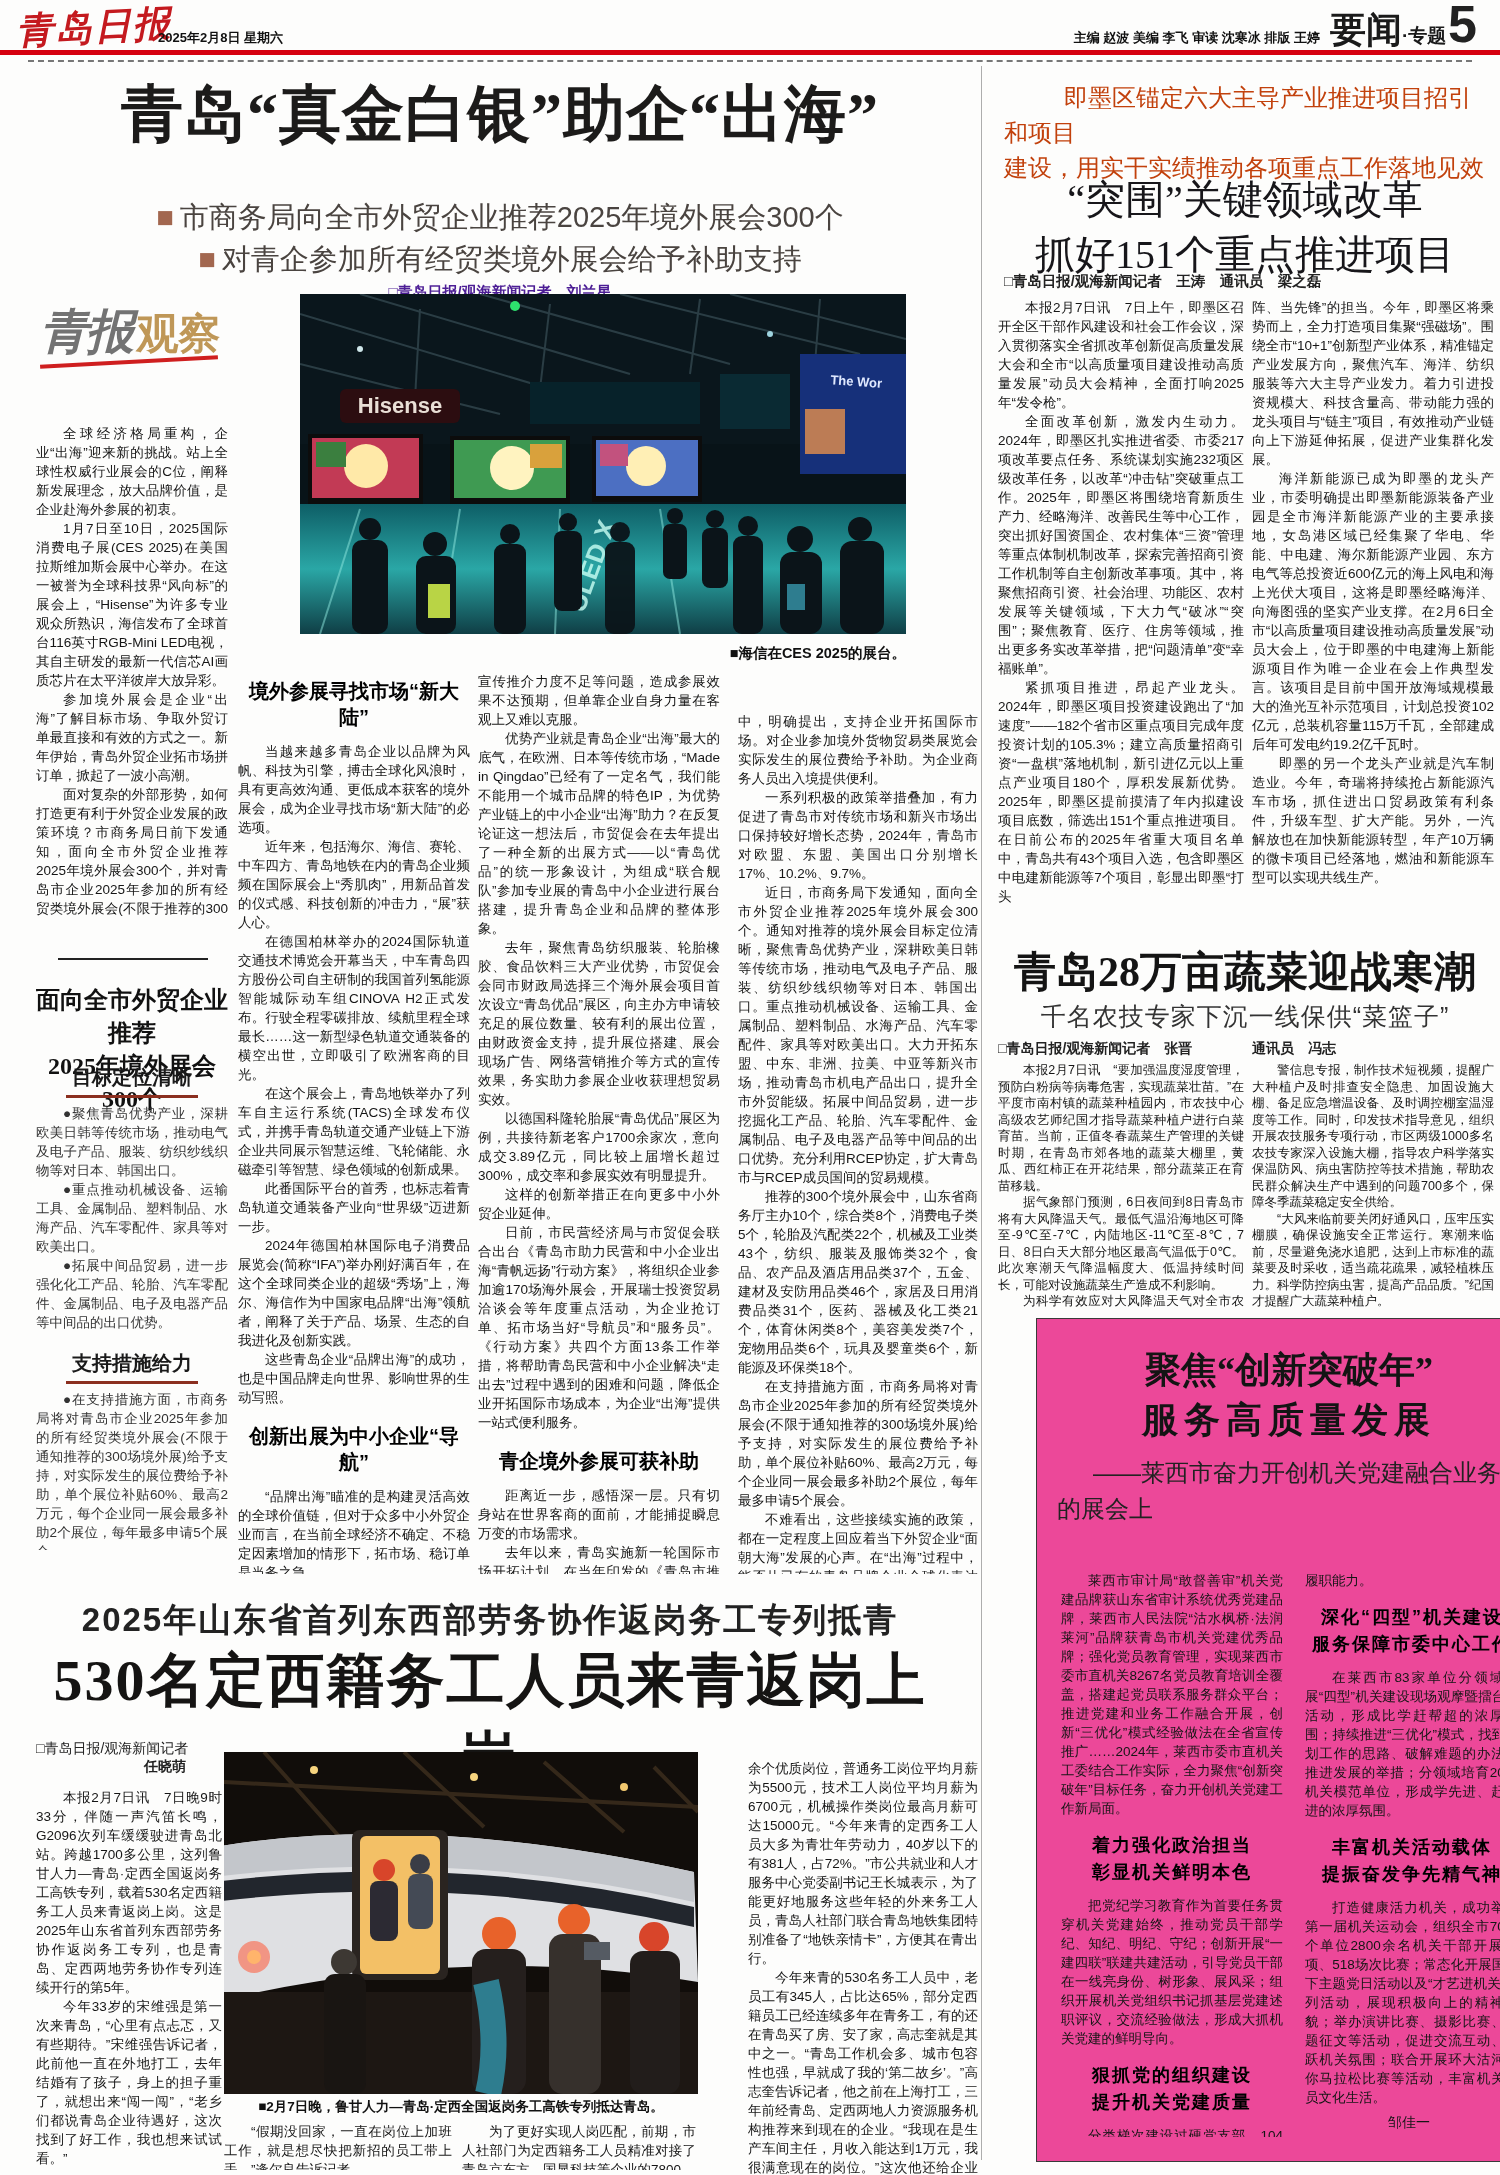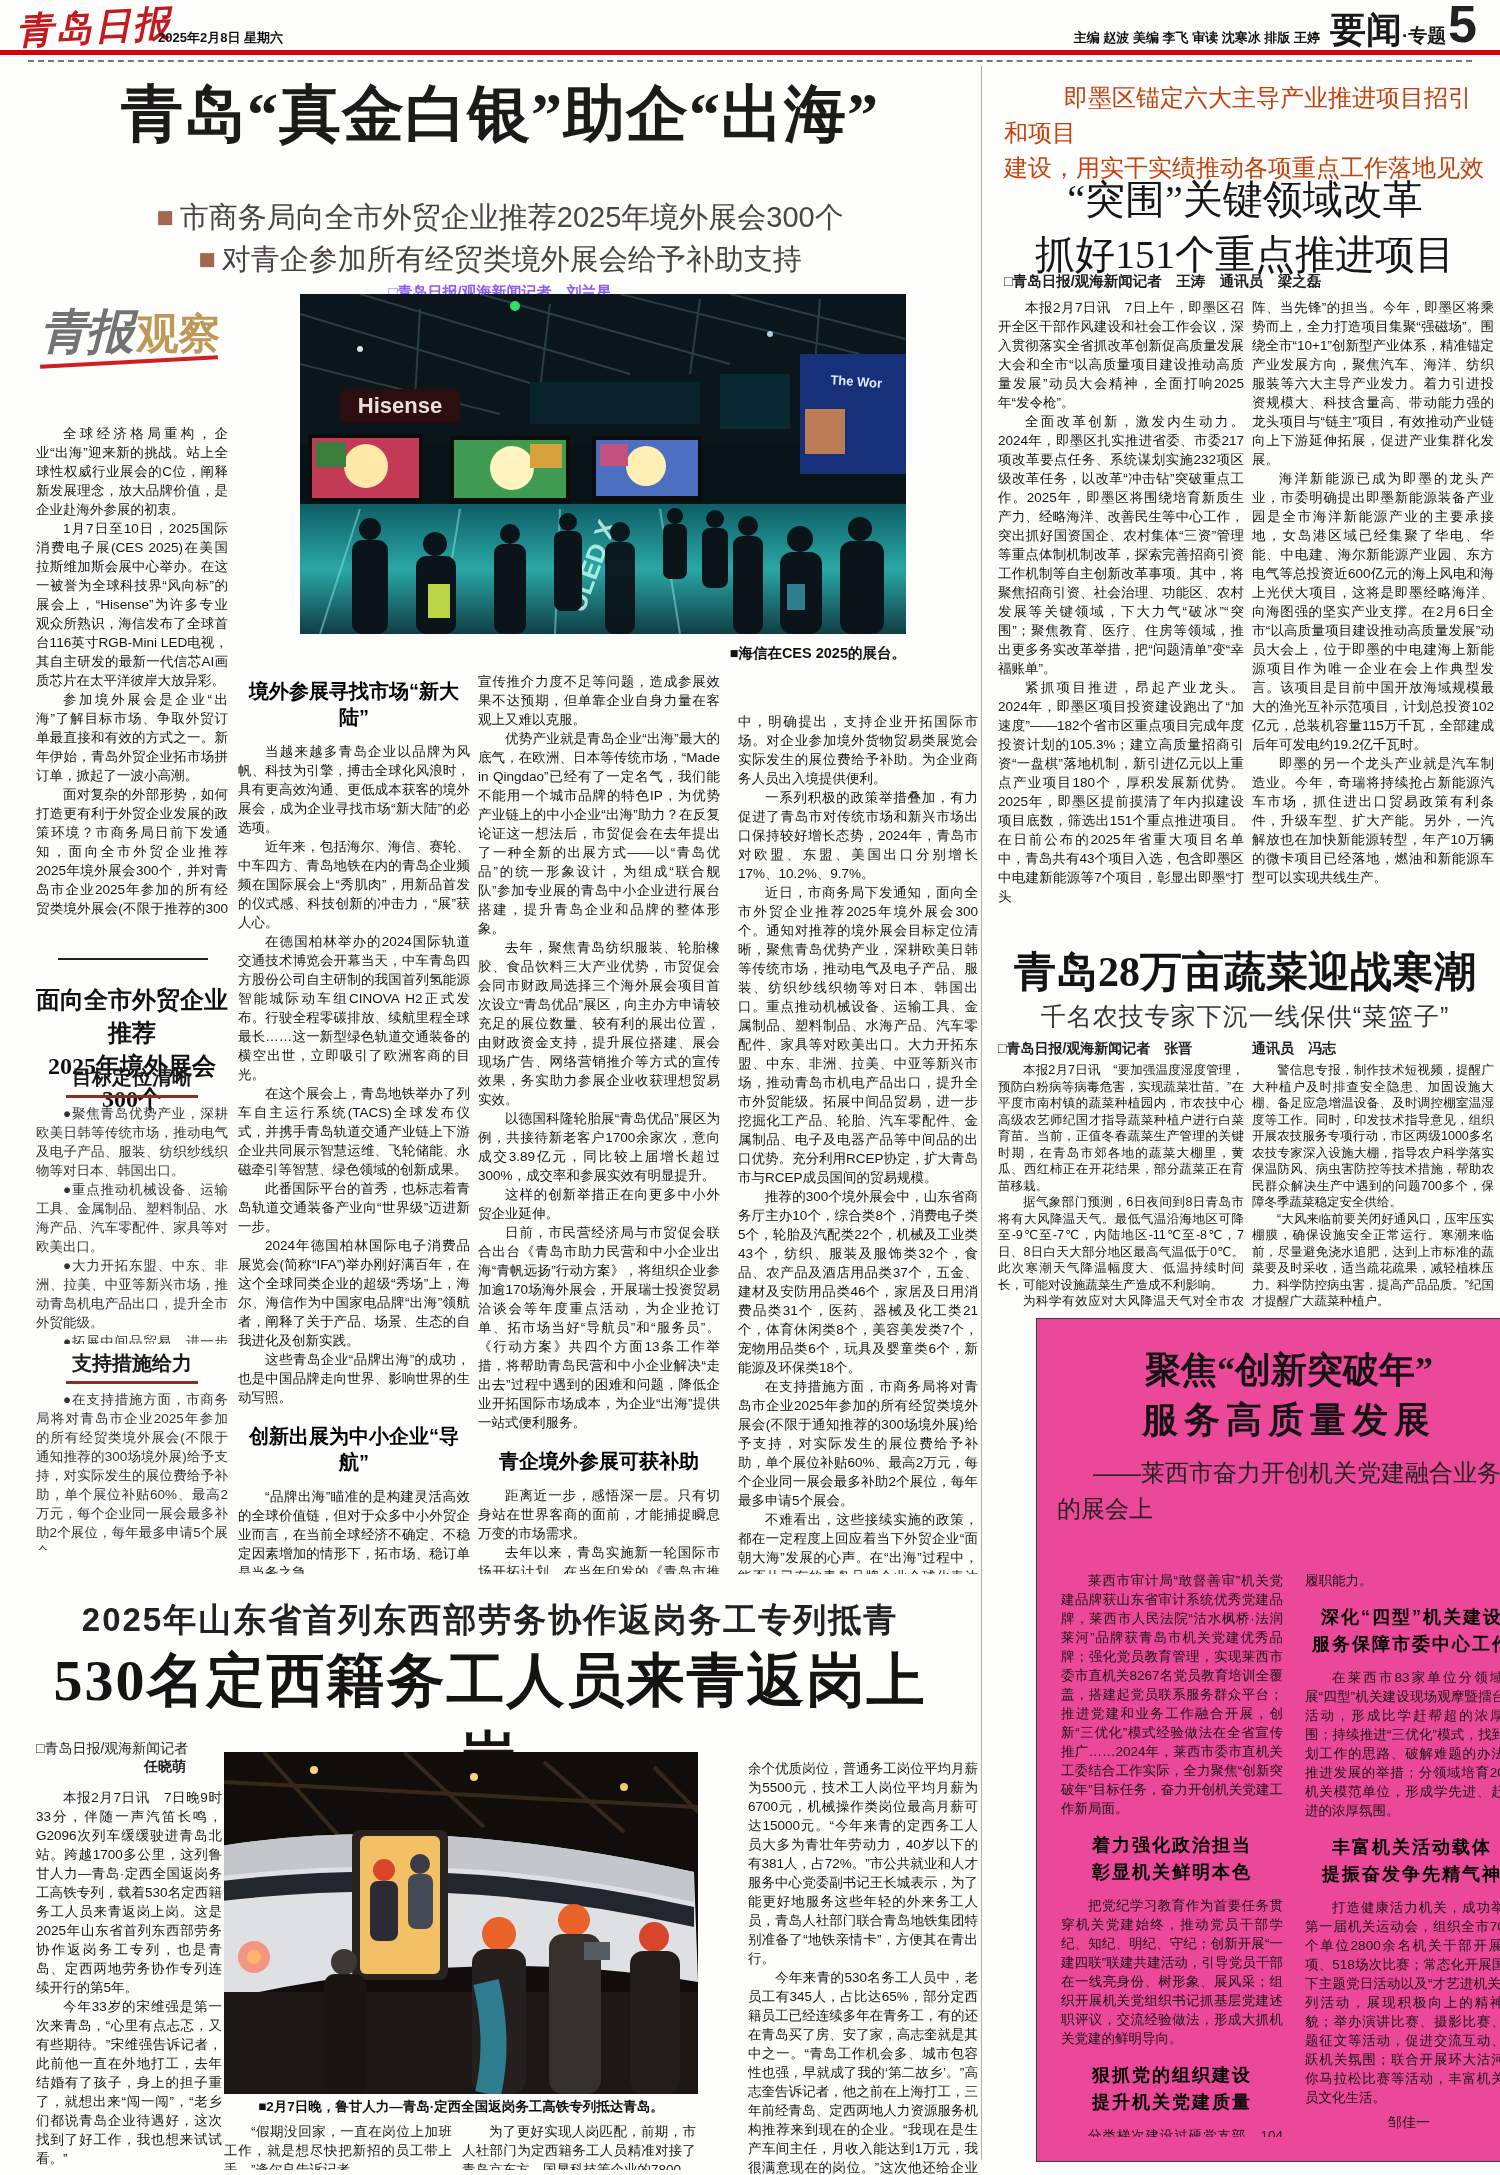--- a/index.html
+++ b/index.html
@@ -33,21 +33,21 @@
   <div class="abs" style="left:1448px;top:-6px;font-size:52px;font-weight:bold;color:#222;">5</div>
   <div class="abs" style="left:0;top:50px;width:1500px;height:5px;background:#d6000f;"></div>
   <div class="abs" style="left:28px;top:60px;width:1444px;height:0;border-top:2px dashed #777;"></div>
   <div class="abs hairline" style="left:981px;top:66px;width:1px;height:2094px;"></div>
 
   <div class="abs serif" style="left:40px;top:72px;width:920px;text-align:center;font-size:62px;font-weight:900;letter-spacing:1px;color:#1c1b1a;">青岛“真金白银”助企“出海”</div>
   <div class="abs" style="left:40px;top:196px;width:920px;text-align:center;">
     <div style="font-size:29px;line-height:42px;color:#4a4440;"><span class="sq">■</span><span>市商务局向全市外贸企业推荐2025年境外展会300个</span></div>
     <div style="font-size:29px;line-height:42px;color:#4a4440;"><span class="sq">■</span><span>对青企参加所有经贸类境外展会给予补助支持</span></div>
   </div>
-  <div class="abs" style="left:40px;top:283px;width:920px;text-align:center;font-size:15px;font-weight:bold;color:#8b5cf6;">□青岛日报/观海新闻记者　刘兰星</div>
+  <div class="abs" style="left:40px;top:283px;width:920px;text-align:center;font-size:15px;font-weight:bold;color:#4c1d95;">□青岛日报/观海新闻记者　刘兰星</div>
 
   <div class="abs" style="left:300px;top:294px;width:606px;height:340px;">
     <svg width="606" height="340" viewBox="0 0 606 340">
       <rect width="606" height="340" fill="#081318"></rect>
       <rect y="0" width="606" height="150" fill="#0a161c"></rect>
       <g stroke="#33474f" stroke-width="2" opacity="0.8">
         <line x1="0" y1="20" x2="250" y2="95"></line>
           <line x1="60" y1="0" x2="330" y2="80"></line>
           <line x1="180" y1="0" x2="430" y2="70"></line>
         <line x1="320" y1="0" x2="560" y2="60"></line>
@@ -167,21 +167,20 @@
     <div>面向全市外贸企业推荐</div>
     <div>2025年境外展会300个</div>
   </div>
   <div class="abs" style="left:36px;top:1064px;width:192px;text-align:center;">
     <span class="sec-underline" style="font-size:20px;font-weight:bold;">目标定位清晰</span>
   </div>
   <div class="abs body-col bullets" style="left:36px;top:1104px;width:192px;height:240px;color:#333;">
     <div>
         <p>●聚焦青岛优势产业，深耕欧美日韩等传统市场，推动电气及电子产品、服装、纺织纱线织物等对日本、韩国出口。</p>
         <p>●重点推动机械设备、运输工具、金属制品、塑料制品、水海产品、汽车零配件、家具等对欧美出口。</p>
-        <p>●大力开拓东盟、中东、非洲、拉美、中亚等新兴市场，推动青岛机电产品出口，提升全市外贸能级。</p>
         <p>●拓展中间品贸易，进一步强化化工产品、轮胎、汽车零配件、金属制品、电子及电器产品等中间品的出口优势。</p>
       </div>
   </div>
   <div class="abs" style="left:36px;top:1350px;width:192px;text-align:center;">
     <span class="sec-underline" style="font-size:20px;font-weight:bold;">支持措施给力</span>
   </div>
   <div class="abs body-col bullets" style="left:36px;top:1390px;width:192px;height:160px;color:#333;">
     <div>
         <p>●在支持措施方面，市商务局将对青岛市企业2025年参加的所有经贸类境外展会(不限于通知推荐的300场境外展)给予支持，对实际发生的展位费给予补助，单个展位补贴60%、最高2万元，每个企业同一展会最多补助2个展位，每年最多申请5个展会。</p>
       </div>

